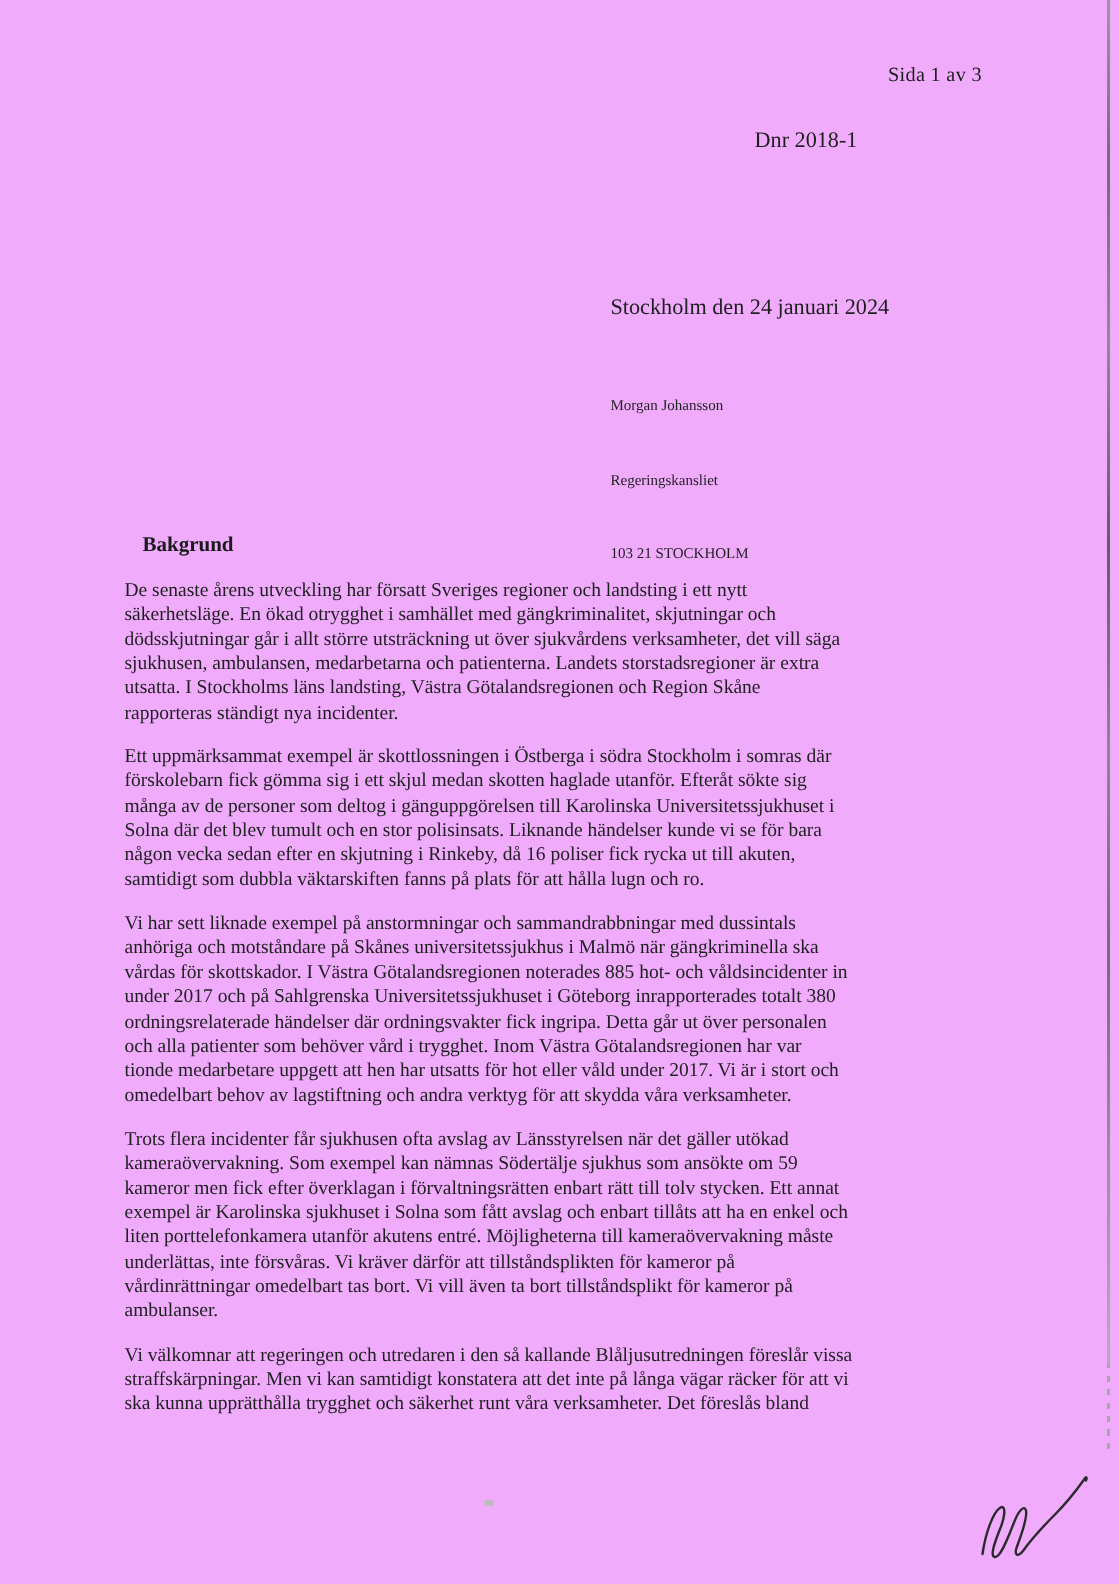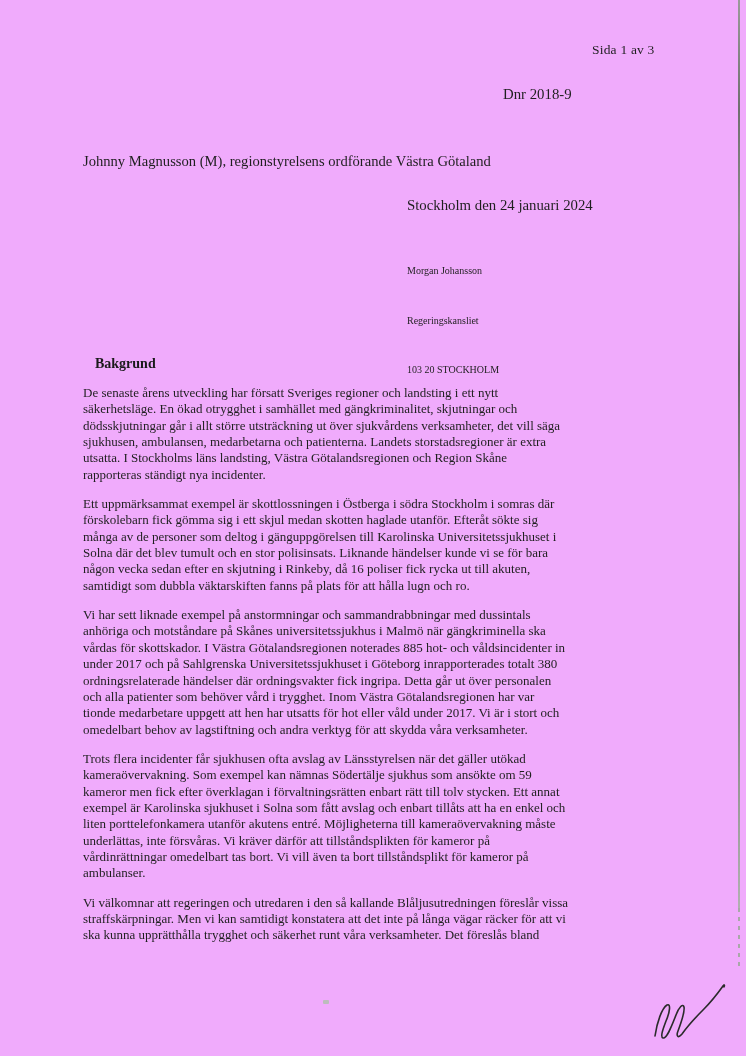--- a/index.html
+++ b/index.html
@@ -124,32 +124,31 @@
     border-radius: 1px;
   }
 </style>
 </head>
 <body>
 
 <div class="page">
 
   <div class="page-indicator">Sida 1 av 3</div>
 
-  <div class="dnr">Dnr 2018-9</div>
+  <div class="dnr">Dnr 2018-1</div>
 
   <div class="senders">
-    <div>Johnny Magnusson (M), regionstyrelsens ordförande Västra Götaland</div>
   </div>
 
   <div class="dateline">Stockholm den 24 januari 2024</div>
 
   <div class="recipient">
     <div>Morgan Johansson</div>
     <div>Regeringskansliet</div>
-    <div>103 20 STOCKHOLM</div>
+    <div>103 21 STOCKHOLM</div>
   </div>
 
 
   <h2 class="section-heading">Bakgrund</h2>
 
   <div class="body-text">
     <p class="para">De senaste årens utveckling har försatt Sveriges regioner och landsting i ett nytt
 säkerhetsläge. En ökad otrygghet i samhället med gängkriminalitet, skjutningar och
 dödsskjutningar går i allt större utsträckning ut över sjukvårdens verksamheter, det vill säga
 sjukhusen, ambulansen, medarbetarna och patienterna. Landets storstadsregioner är extra

